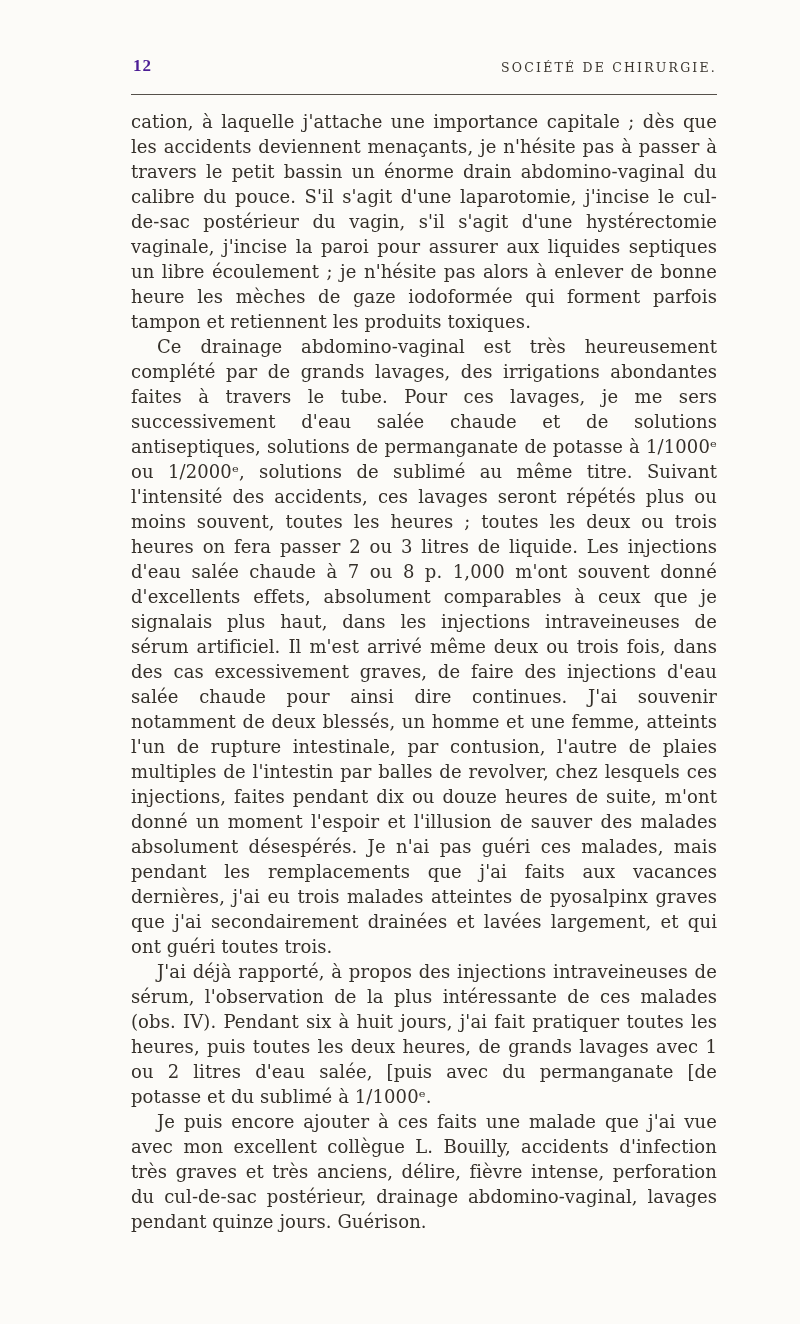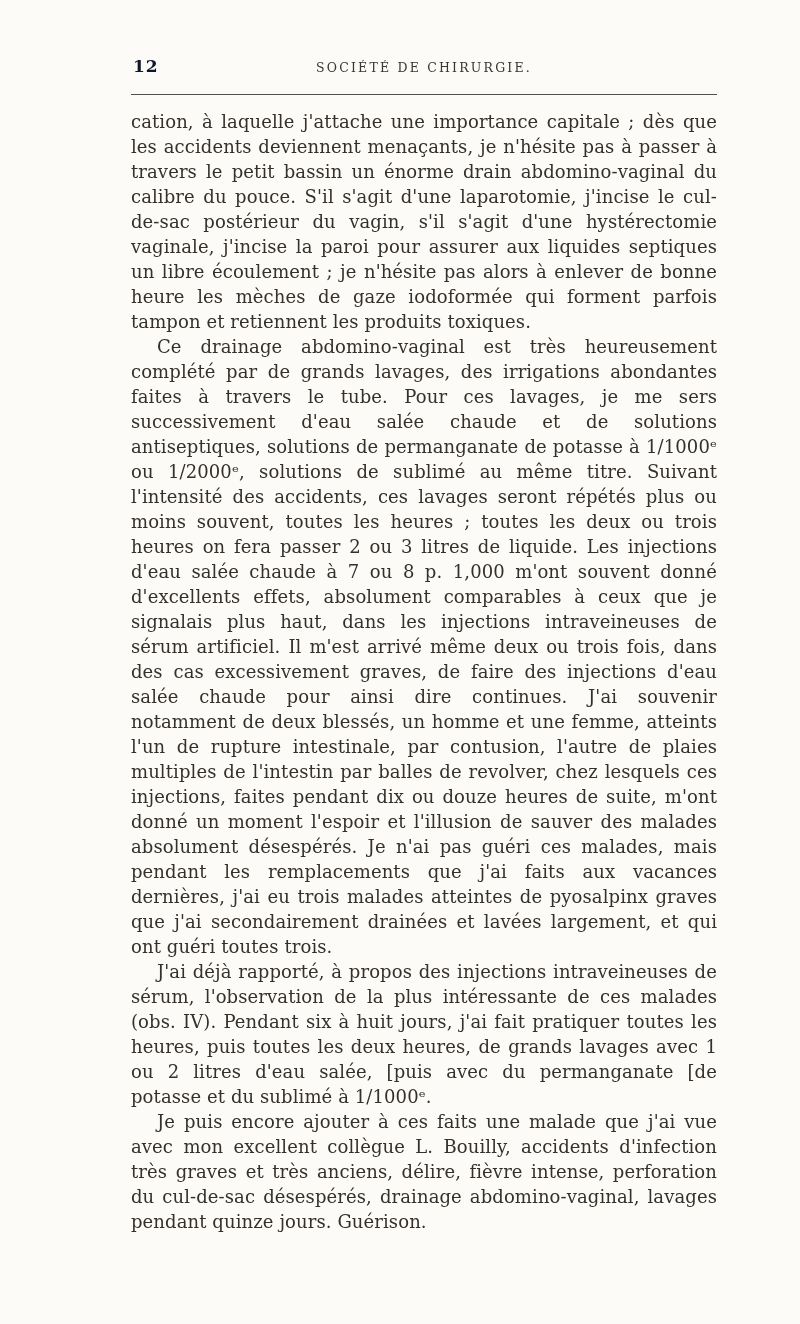--- a/index.html
+++ b/index.html
@@ -22,25 +22,26 @@
     position: relative;
     height: 26px;
   }
   .page-num {
     position: absolute;
     left: 2px;
     top: 0;
     font-size: 17px;
     font-weight: bold;
     letter-spacing: 1px;
-    color: #0f172a;
+    color: #4c1d95;
+    font-family: Liberation Serif, serif;
   }
   .running-head {
     display: block;
-    text-align: center;
+    text-align: right;
     font-size: 12.5px;
     letter-spacing: 2.2px;
     color: #3b362f;
     padding-top: 4px;
   }
   .rule {
     border: none;
     border-top: 1px solid #55504a;
     margin: 12px 0 14px 0;
   }
@@ -64,15 +65,15 @@
 <div class="page">
   <div class="header">
     <span class="page-num">12</span>
     <span class="running-head">SOCIÉTÉ DE CHIRURGIE.</span>
   </div>
   <hr class="rule">
   <div class="body-text">
     <p class="no-indent">cation, à laquelle j'attache une importance capitale ; dès que les accidents deviennent menaçants, je n'hésite pas à passer à travers le petit bassin un énorme drain abdomino-vaginal du calibre du pouce. S'il s'agit d'une laparotomie, j'incise le cul-de-sac postérieur du vagin, s'il s'agit d'une hystérectomie vaginale, j'incise la paroi pour assurer aux liquides septiques un libre écoulement ; je n'hésite pas alors à enlever de bonne heure les mèches de gaze iodoformée qui forment parfois tampon et retiennent les produits toxiques.</p>
     <p>Ce drainage abdomino-vaginal est très heureusement complété par de grands lavages, des irrigations abondantes faites à travers le tube. Pour ces lavages, je me sers successivement d'eau salée chaude et de solutions antiseptiques, solutions de permanganate de potasse à 1/1000ᵉ ou 1/2000ᵉ, solutions de sublimé au même titre. Suivant l'intensité des accidents, ces lavages seront répétés plus ou moins souvent, toutes les heures ; toutes les deux ou trois heures on fera passer 2 ou 3 litres de liquide. Les injections d'eau salée chaude à 7 ou 8 p. 1,000 m'ont souvent donné d'excellents effets, absolument comparables à ceux que je signalais plus haut, dans les injections intraveineuses de sérum artificiel. Il m'est arrivé même deux ou trois fois, dans des cas excessivement graves, de faire des injections d'eau salée chaude pour ainsi dire continues. J'ai souvenir notamment de deux blessés, un homme et une femme, atteints l'un de rupture intestinale, par contusion, l'autre de plaies multiples de l'intestin par balles de revolver, chez lesquels ces injections, faites pendant dix ou douze heures de suite, m'ont donné un moment l'espoir et l'illusion de sauver des malades absolument désespérés. Je n'ai pas guéri ces malades, mais pendant les remplacements que j'ai faits aux vacances dernières, j'ai eu trois malades atteintes de pyosalpinx graves que j'ai secondairement drainées et lavées largement, et qui ont guéri toutes trois.</p>
     <p>J'ai déjà rapporté, à propos des injections intraveineuses de sérum, l'observation de la plus intéressante de ces malades (obs. IV). Pendant six à huit jours, j'ai fait pratiquer toutes les heures, puis toutes les deux heures, de grands lavages avec 1 ou 2 litres d'eau salée, [puis avec du permanganate [de potasse et du sublimé à 1/1000ᵉ.</p>
-    <p>Je puis encore ajouter à ces faits une malade que j'ai vue avec mon excellent collègue L. Bouilly, accidents d'infection très graves et très anciens, délire, fièvre intense, perforation du cul-de-sac désespérés, drainage abdomino-vaginal, lavages pendant quinze jours. Guérison.</p>
+    <p>Je puis encore ajouter à ces faits une malade que j'ai vue avec mon excellent collègue L. Bouilly, accidents d'infection très graves et très anciens, délire, fièvre intense, perforation du cul-de-sac postérieur, drainage abdomino-vaginal, lavages pendant quinze jours. Guérison.</p>
   </div>
 </div>
 
 </body></html>

